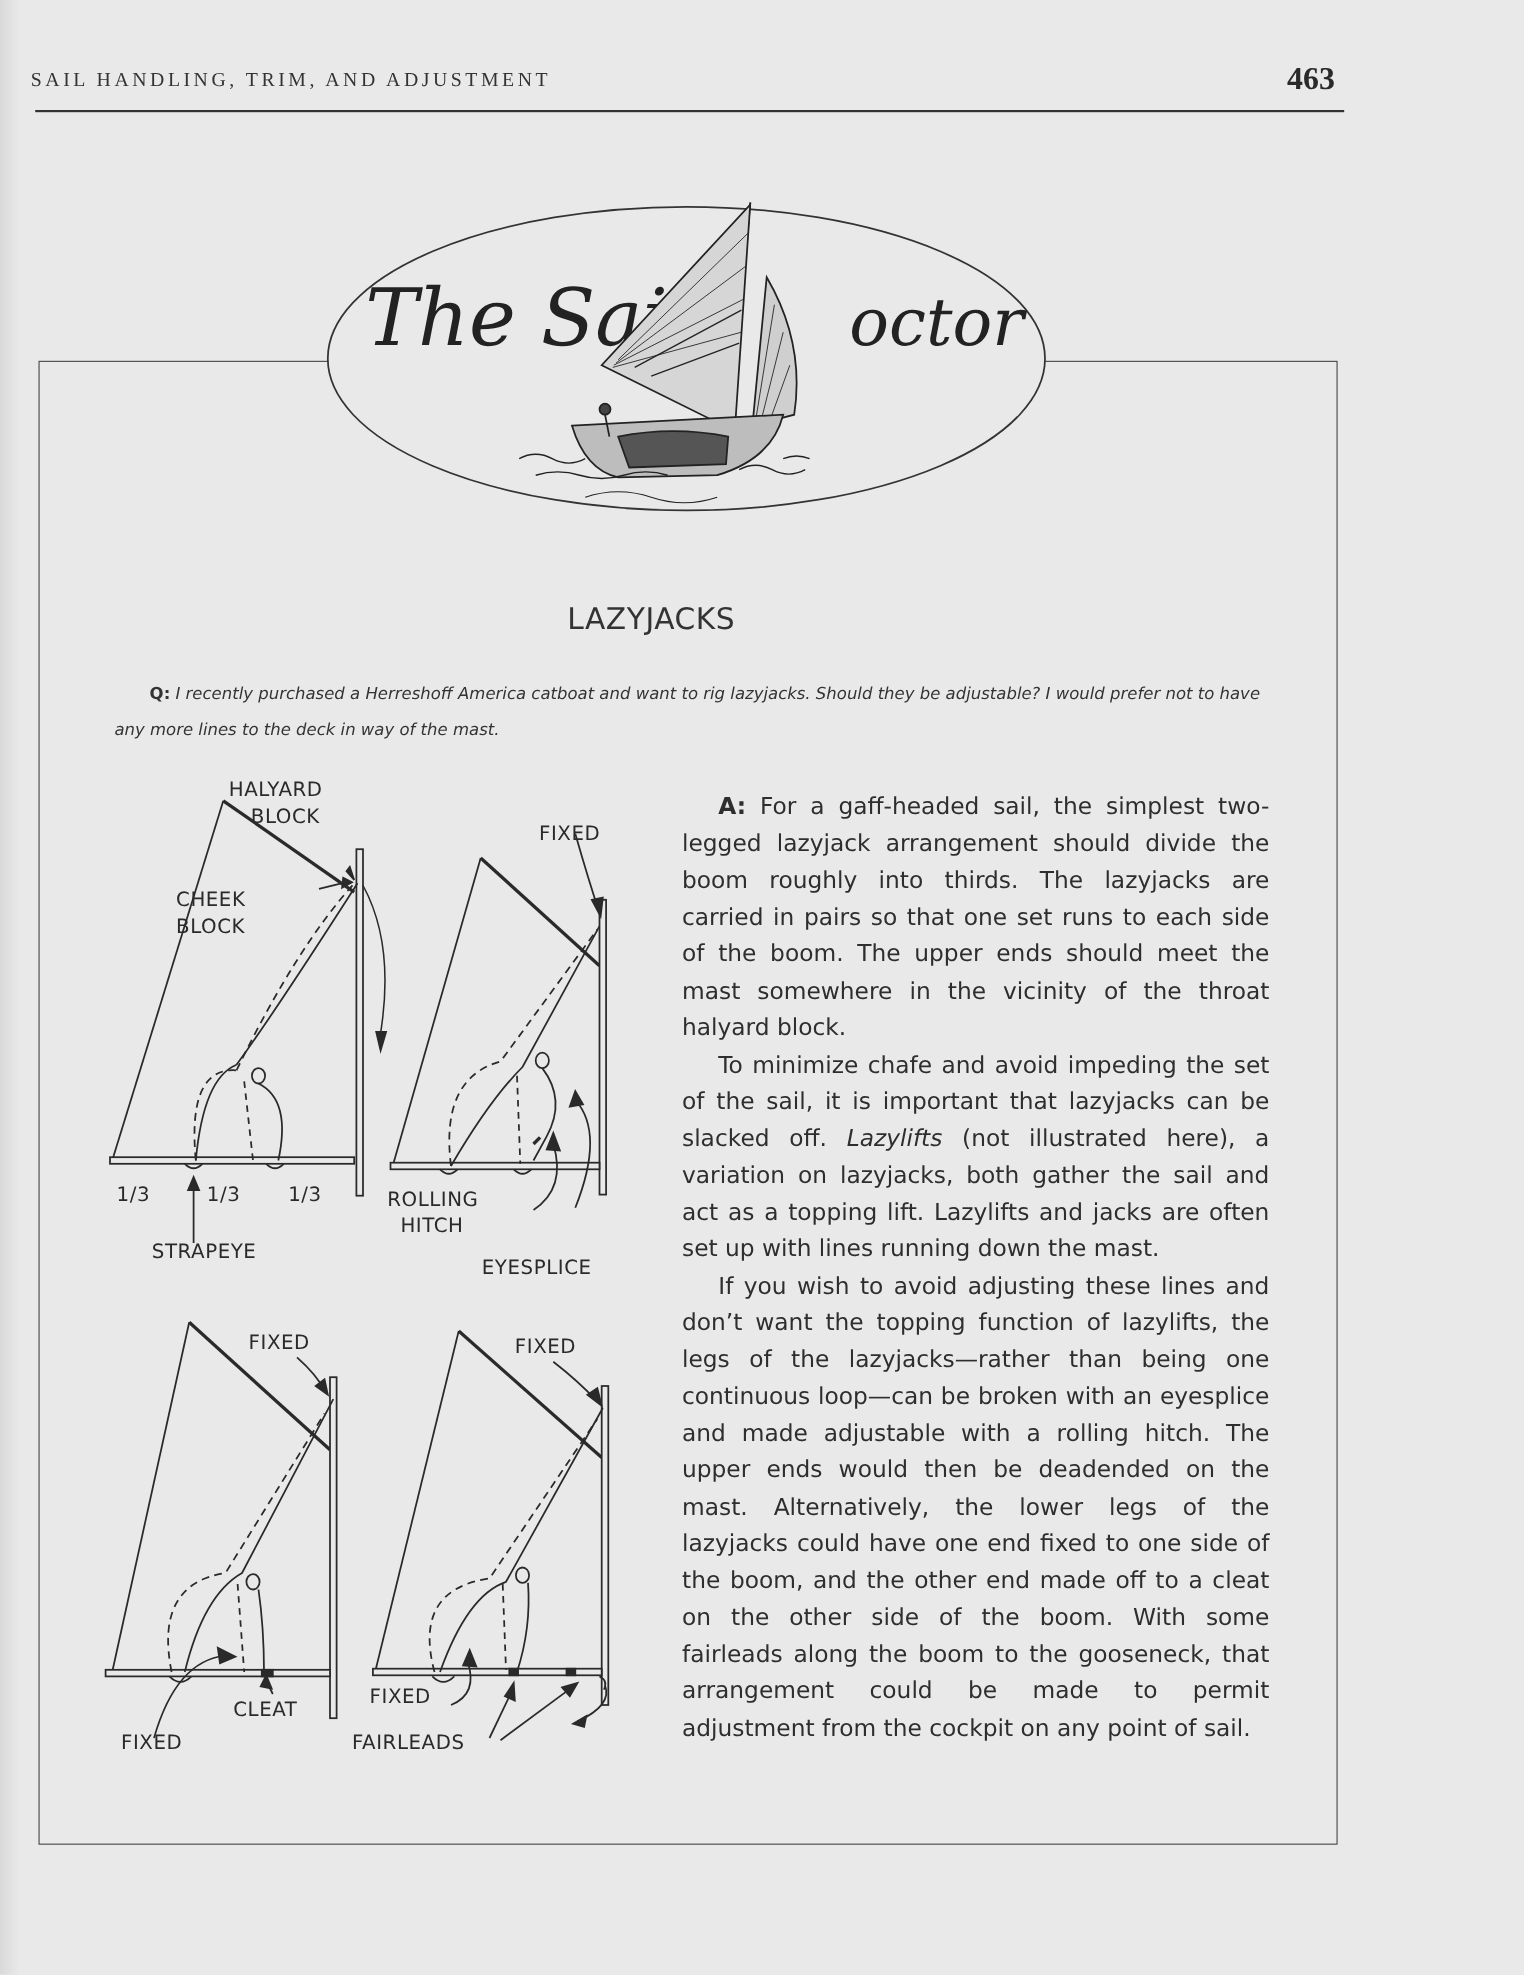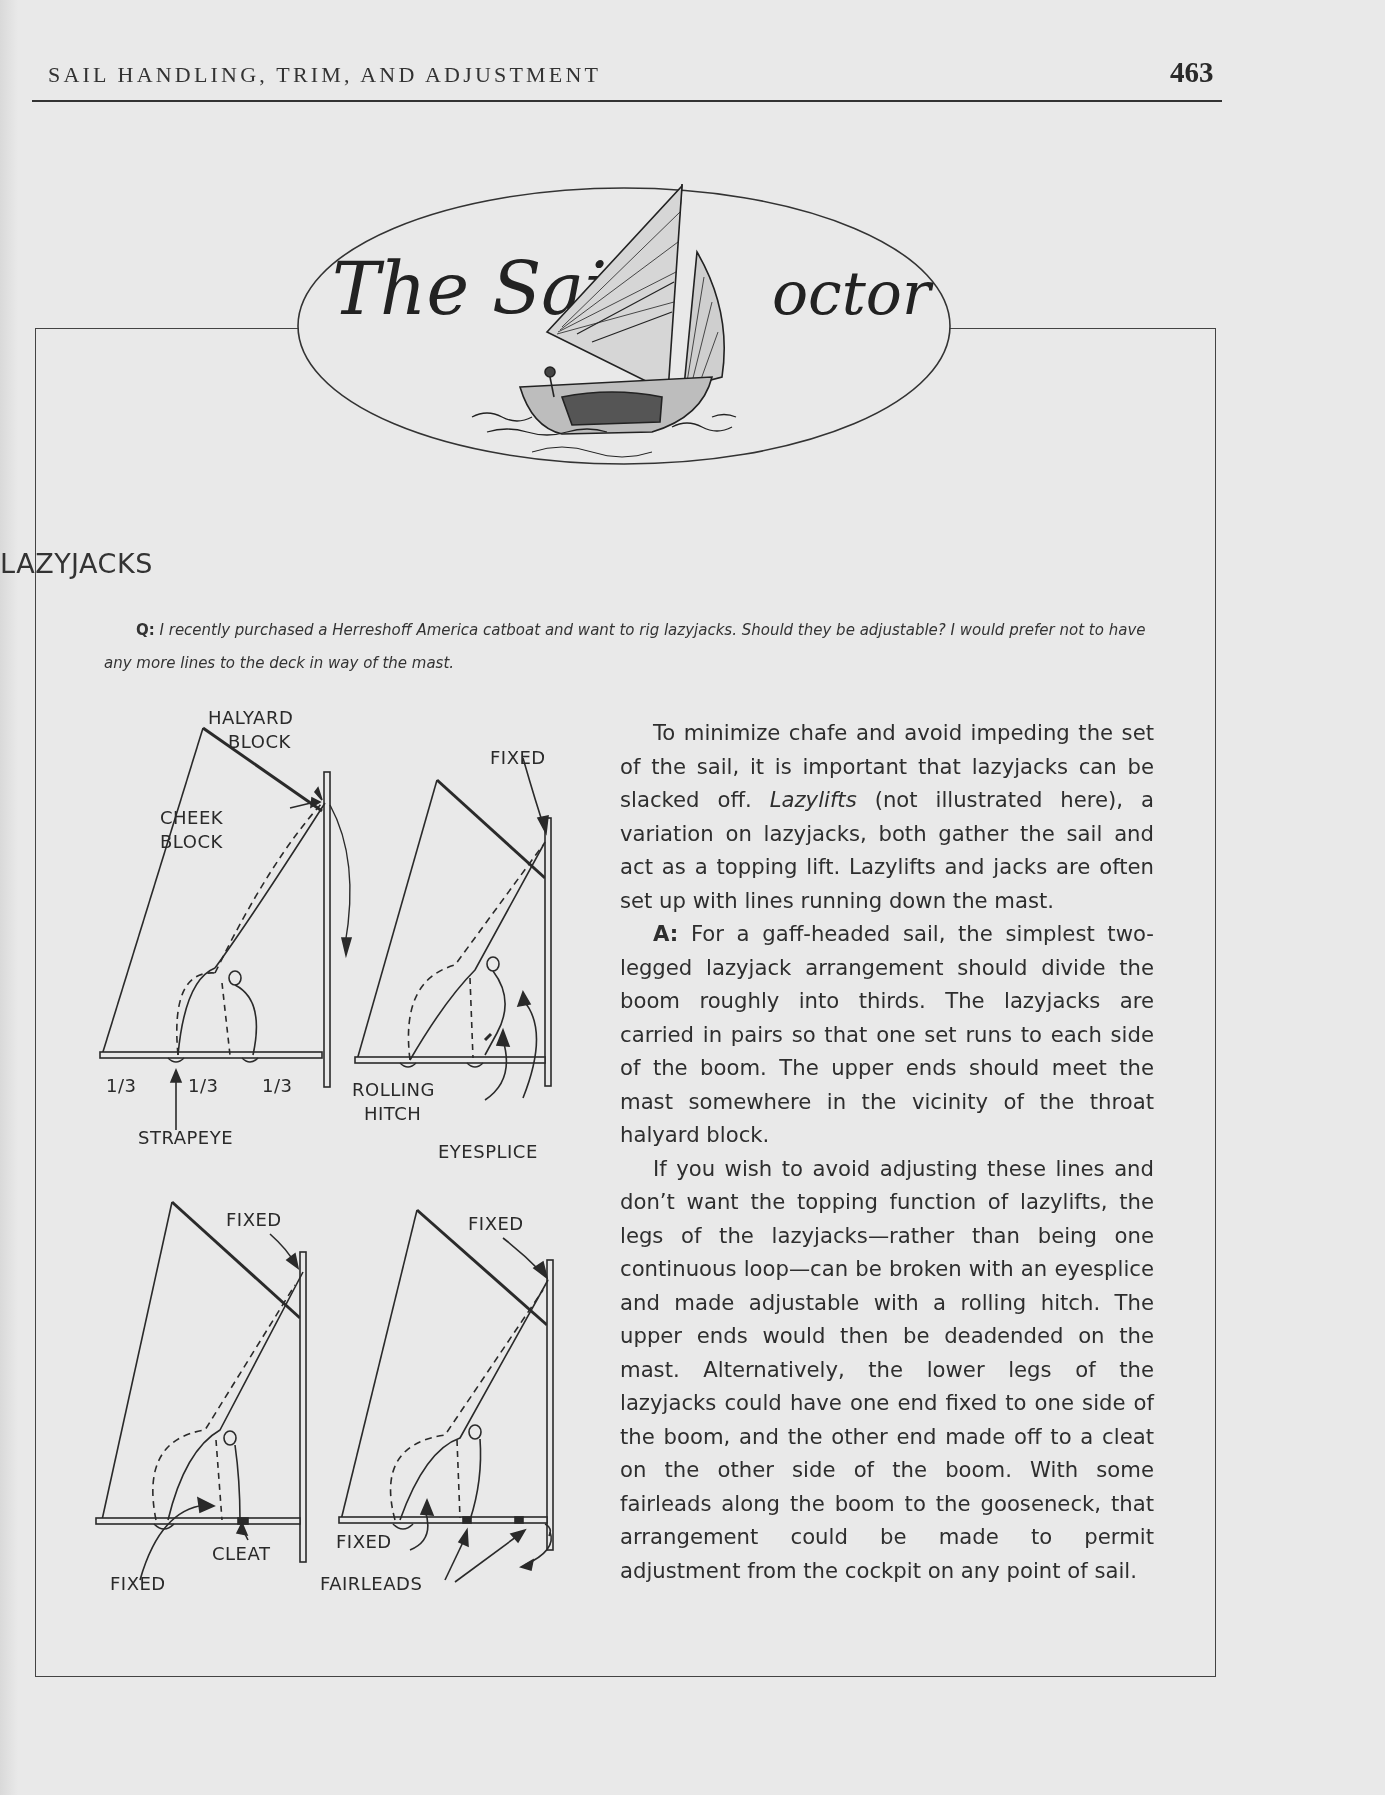--- a/index.html
+++ b/index.html
@@ -1,23 +1,23 @@
 <!DOCTYPE html>
 <html><head>
 <meta charset="utf-8">
 <style>
   html,body{margin:0;padding:0;}
   body{width:1385px;height:1795px;background:#e9e9e9;position:relative;overflow:hidden;color:#2a2a2a;}
   .page-shade{position:absolute;left:0;top:0;width:18px;height:1795px;background:linear-gradient(90deg,#d9d9d9,#e9e9e9);}
-  .run-head{position:absolute;left:48px;top:62px;font-family:"Liberation Serif",serif;font-size:22px;letter-spacing:3.2px;color:#333;}
+  .run-head{position:absolute;left:28px;top:62px;font-family:"Liberation Serif",serif;font-size:18px;letter-spacing:3.2px;color:#333;}
   .page-num{position:absolute;left:1170px;top:56px;width:52px;text-align:left;font-family:"Liberation Serif",serif;font-size:29px;font-weight:bold;color:#2a2a2a;}
   .head-rule{position:absolute;left:32px;top:100px;width:1190px;height:2px;background:#333;}
   .box{position:absolute;left:35px;top:328px;width:1181px;height:1349px;border:1.5px solid #444;box-sizing:border-box;}
   .logo{position:absolute;left:292px;top:182px;width:664px;height:290px;}
-  .title{position:absolute;left:0;width:1184px;top:548px;text-align:left;font-family:"DejaVu Sans",sans-serif;font-size:27px;color:#333;letter-spacing:0.5px;}
+  .title{position:absolute;left:0;width:1184px;top:548px;text-align:center;font-family:"DejaVu Sans",sans-serif;font-size:27px;color:#333;letter-spacing:0.5px;}
   .question{position:absolute;left:104px;top:614px;width:1052px;font-family:"DejaVu Sans",sans-serif;font-style:italic;font-size:15px;line-height:33px;color:#333;text-indent:32px;}
   .question b{font-style:normal;}
   .answer{position:absolute;left:620px;top:716px;width:534px;font-family:"DejaVu Sans",sans-serif;font-size:21.2px;line-height:33.5px;color:#2e2e2e;text-align:justify;}
   .answer p{margin:0;text-indent:33px;}
   .answer b{font-weight:bold;}
   .figures{position:absolute;left:90px;top:700px;width:500px;height:900px;}
   .lbl{font-family:"DejaVu Sans",sans-serif;font-size:18px;fill:#2a2a2a;letter-spacing:0.5px;}
 </style>
 </head>
 <body>
@@ -165,16 +165,16 @@
       <path d="M168 58 Q190 75 208 94"></path>
       <path d="M199 88 L212 98 L208 82 Z" fill="#2a2a2a"></path>
     </g>
     <text class="lbl" x="378" y="530" stroke="none">FIXED</text>
     <text class="lbl" x="246" y="848" stroke="none">FIXED</text>
     <text class="lbl" x="230" y="890" stroke="none">FAIRLEADS</text>
   </g>
 </svg>
 
 <div class="answer">
+  <p><b>A:</b><span> For a gaff-headed sail, the simplest two-legged lazyjack arrangement should divide the boom roughly into thirds. The lazyjacks are carried in pairs so that one set runs to each side of the boom. The upper ends should meet the mast somewhere in the vicinity of the throat halyard block.</span></p>
   <p><span>To minimize chafe and avoid impeding the set of the sail, it is important that lazyjacks can be slacked off. </span><i>Lazylifts</i><span> (not illustrated here), a variation on lazyjacks, both gather the sail and act as a topping lift. Lazylifts and jacks are often set up with lines running down the mast.</span></p>
-  <p><b>A:</b><span> For a gaff-headed sail, the simplest two-legged lazyjack arrangement should divide the boom roughly into thirds. The lazyjacks are carried in pairs so that one set runs to each side of the boom. The upper ends should meet the mast somewhere in the vicinity of the throat halyard block.</span></p>
   <p><span>If you wish to avoid adjusting these lines and don’t want the topping function of lazylifts, the legs of the lazyjacks—rather than being one continuous loop—can be broken with an eyesplice and made adjustable with a rolling hitch. The upper ends would then be deadended on the mast. Alternatively, the lower legs of the lazyjacks could have one end fixed to one side of the boom, and the other end made off to a cleat on the other side of the boom. With some fairleads along the boom to the gooseneck, that arrangement could be made to permit adjustment from the cockpit on any point of sail.</span></p>
 </div>
 
 </body></html>

